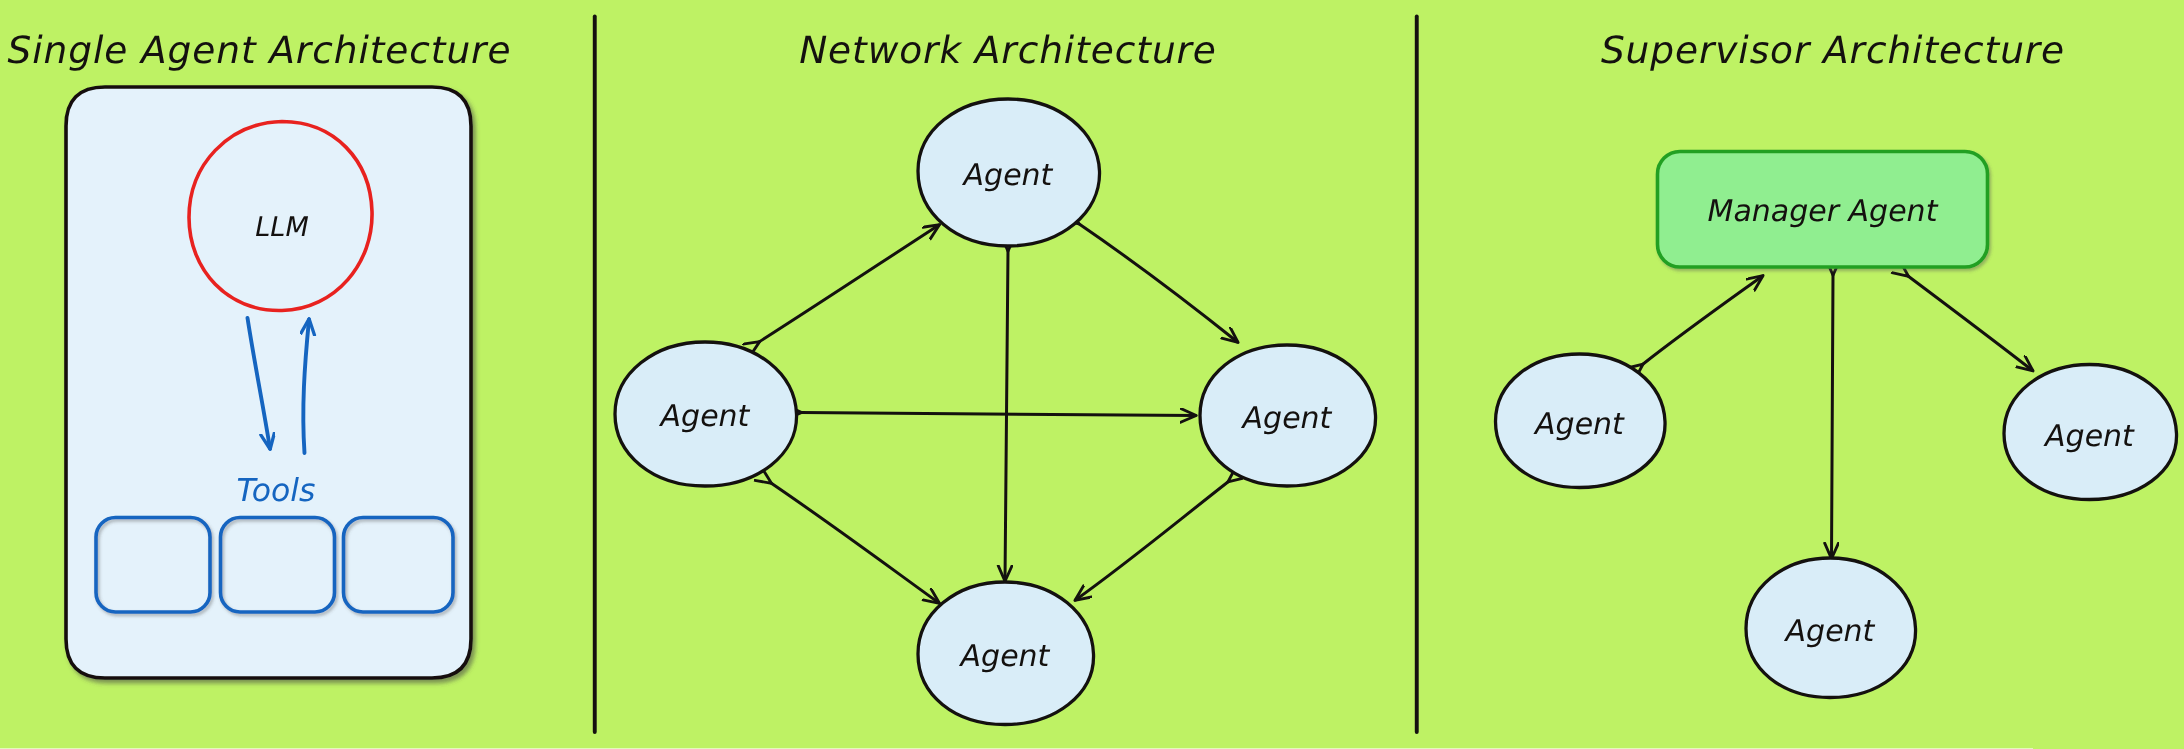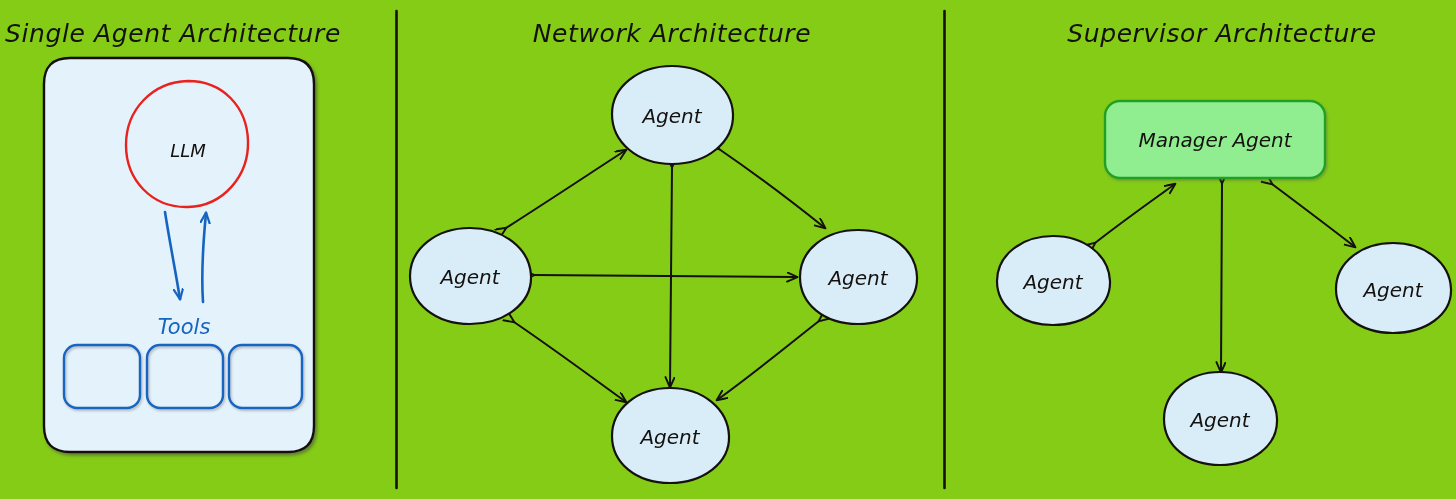--- a/index.html
+++ b/index.html
@@ -11,21 +11,21 @@
   body {
     width: 1456px;
     height: 499px;
     font-family: "DejaVu Sans", sans-serif;
     overflow: hidden;
   }
   #canvas {
     position: relative;
     width: 1456px;
     height: 499px;
-    background: #84cc16;
+    background: #bef264;
   }
   svg#diagram {
     display: block;
     width: 1456px;
     height: 499px;
   }
   .panel-title {
     font-family: "DejaVu Sans", sans-serif;
     font-size: 25px;
     font-style: italic;

